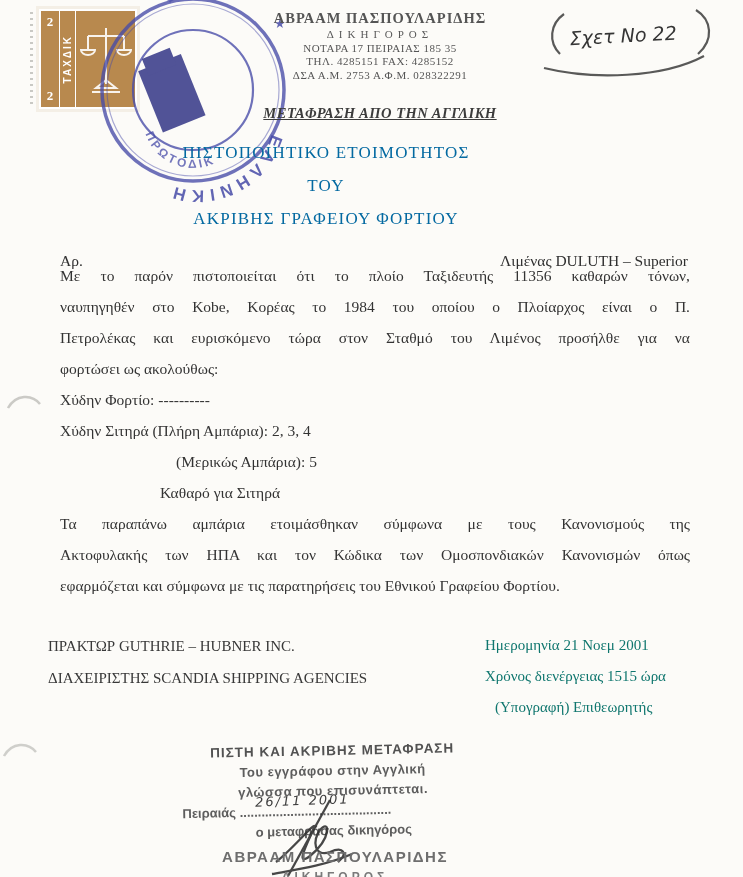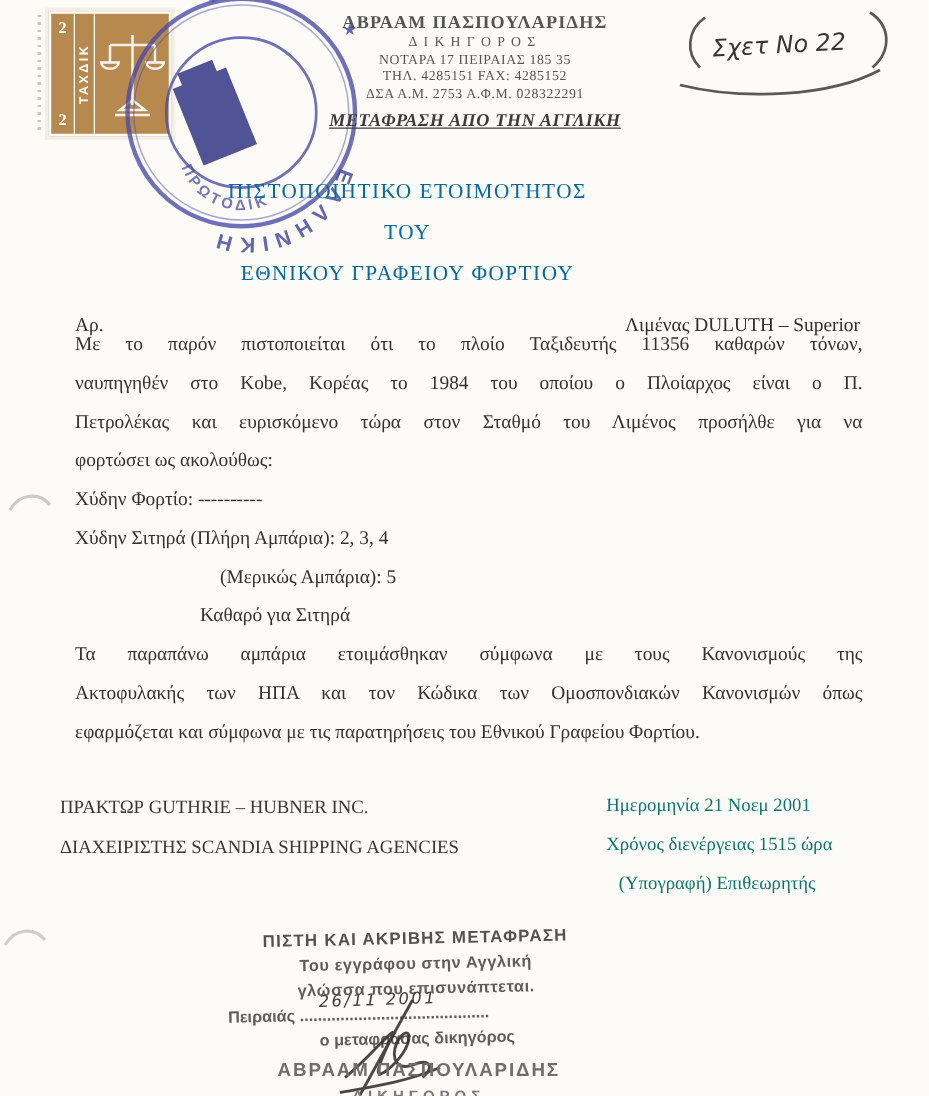--- a/index.html
+++ b/index.html
@@ -6,21 +6,21 @@
   .page{
     position:relative; width:743px; height:877px; overflow:hidden;
     background:#fcfbf8; color:#2f2f2f;
     font-family:"Liberation Serif", serif;
   }
   
   .letterhead{position:absolute; top:10px; left:235px; width:290px; text-align:center; color:#4a4a4a;}
   .lh-name{font-size:14.5px; font-weight:bold; letter-spacing:1px; color:#555;}
   .lh-role{font-size:11px; letter-spacing:5px; margin-top:1px; color:#5a5a5a;}
   .lh-small{font-size:11px; letter-spacing:.5px; margin-top:1.5px; color:#555; white-space:nowrap;}
-  .lh-subtitle{margin-top:8px; font-size:14.5px; font-weight:bold; font-style:italic;
+  .lh-subtitle{margin-top:24px; font-size:14.5px; font-weight:bold; font-style:italic;
     text-decoration:underline; letter-spacing:.5px; color:#3c3c3c; white-space:nowrap;}
   
   .revenue-stamp{position:absolute; left:36px; top:6px; width:104px; height:106px;
     background:#f4efe6; padding:3px; box-sizing:border-box;}
   .rs-inner{width:100%; height:100%; background:#b8894e; border:2px solid #fff;
     box-sizing:border-box; display:flex;}
   .rs-band-values{width:19px; border-right:1.5px solid #fff; display:flex; flex-direction:column;
     align-items:center; justify-content:space-between; padding:3px 0; box-sizing:border-box;}
   .rs-value{color:#fff; font-weight:bold; font-size:13px; font-family:"Liberation Serif",serif;}
   .rs-band-label{width:15px; border-right:1.5px solid #fff; display:flex; align-items:center; justify-content:center;}
@@ -143,21 +143,21 @@
       <path d="M 26 10 C 12 20 10 38 22 50"></path>
       <path d="M 158 6 C 174 16 176 36 160 50"></path>
       <path d="M 6 64 C 55 76 125 74 166 52"></path>
     </g>
     <text x="32" y="38" font-size="19" fill="#353535" transform="rotate(-3 92 38)">Σχετ Νο 22</text>
   </svg>
 
   <div class="doc-title">
     <div>ΠΙΣΤΟΠΟΙΗΤΙΚΟ ΕΤΟΙΜΟΤΗΤΟΣ</div>
     <div>ΤΟΥ</div>
-    <div>ΕΘΝΙΚΟΥ ΓΡΑΦΕΙΟΥ ΦΟΡΤΙΟΥ</div>
+    <div>ΑΚΡΙΒΗΣ ΓΡΑΦΕΙΟΥ ΦΟΡΤΙΟΥ</div>
   </div>
 
   <div class="ref-row">
     <span class="ref-left">Αρ.</span>
     <span class="ref-right">Λιμένας DULUTH – Superior</span>
   </div>
 
   <div class="body-block">
     <div class="jline">Με το παρόν πιστοποιείται ότι το πλοίο Ταξιδευτής 11356 καθαρών τόνων,</div>
     <div class="jline">ναυπηγηθέν στο Kobe, Κορέας το 1984 του οποίου ο Πλοίαρχος είναι ο Π.</div>

